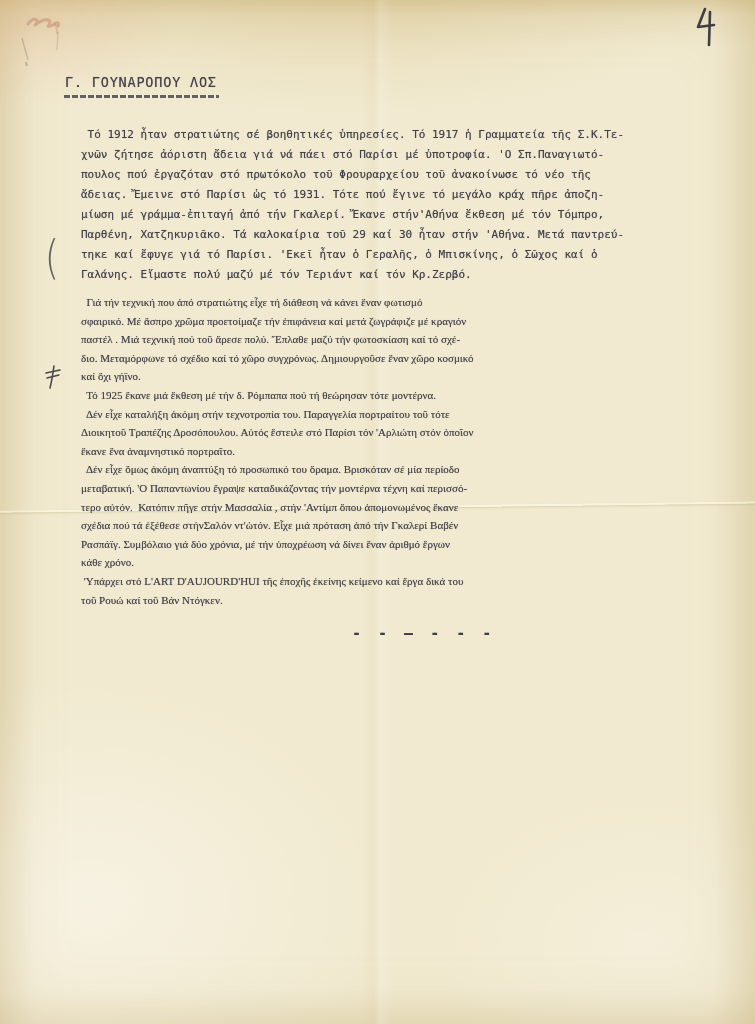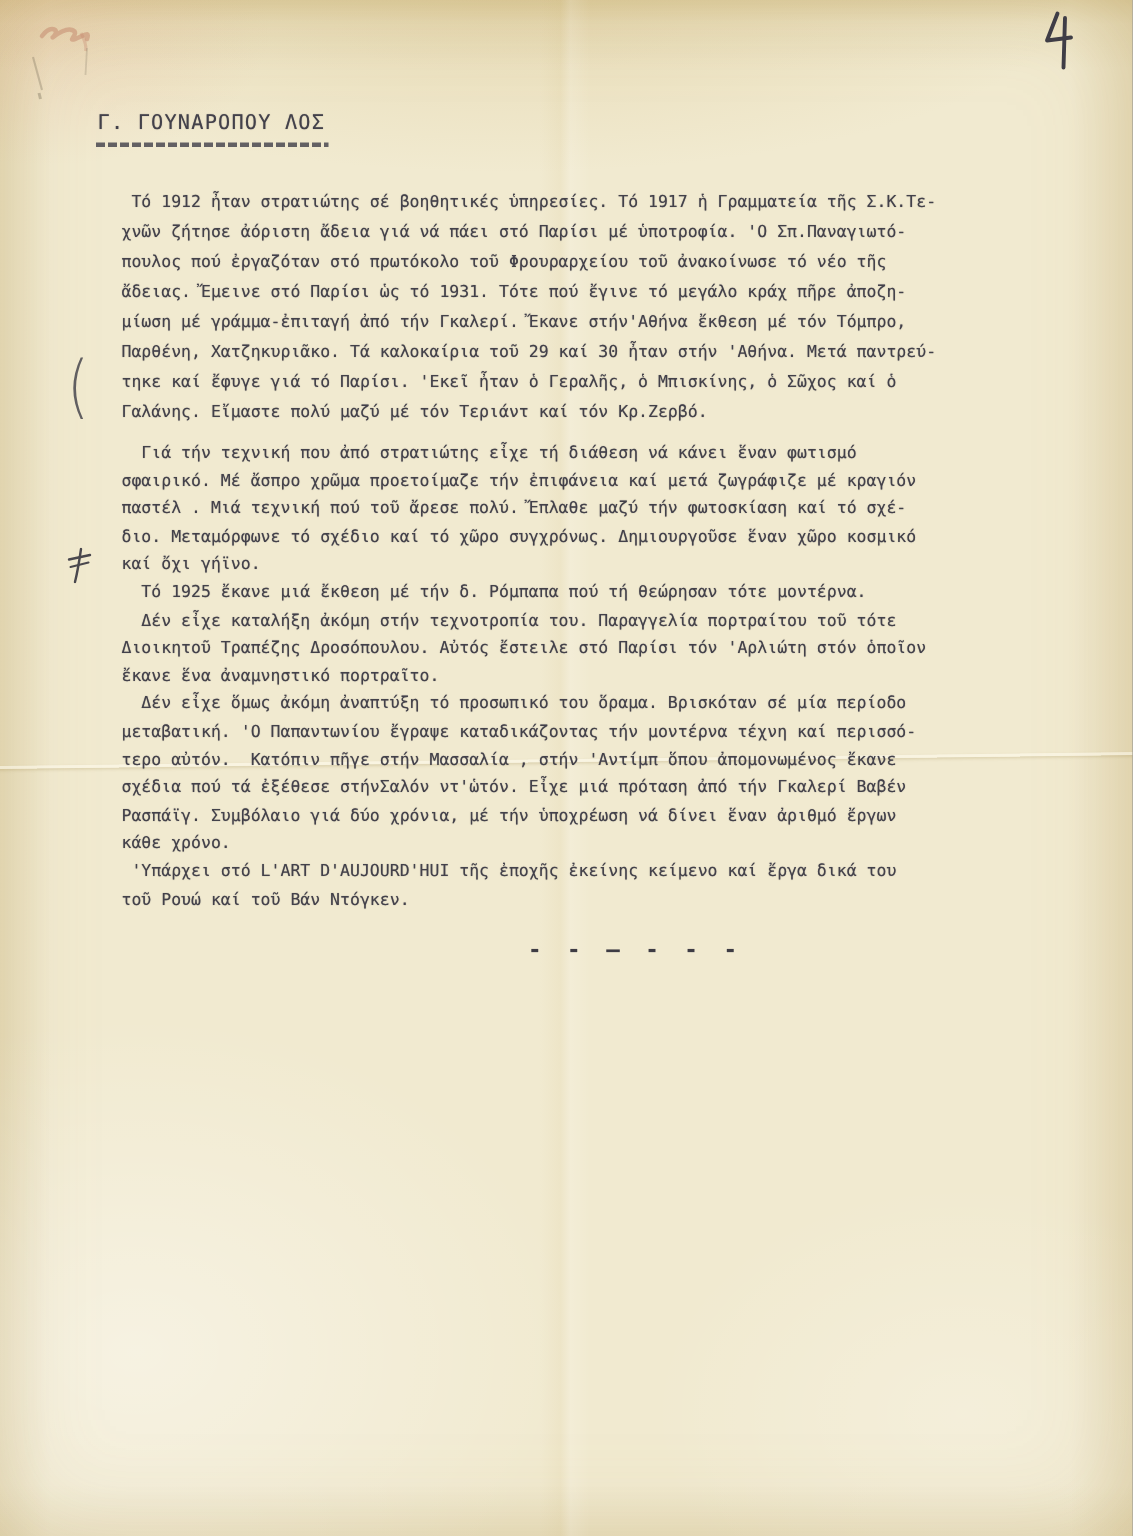--- a/index.html
+++ b/index.html
@@ -24,21 +24,21 @@
     position:absolute;
     font-size:11px;
     line-height:18.6px;
     letter-spacing:0px;
     color:#43414a;
     white-space:pre;
     margin:16px;
     text-shadow:0 0 0.7px rgba(62,60,70,0.55);
   }
   #para1{left:65px;top:109px;line-height:20px;}
-  #para2{left:65px;top:277px;}
+  #para2{left:65px;top:277px;font-family:Liberation Serif, serif;}
   #doc-title{
     position:absolute;left:65px;top:74px;
     font-size:13.5px;letter-spacing:0.8px;
     color:#43414a;white-space:pre;
     text-shadow:0 0 0.7px rgba(62,60,70,0.55);
   }
   #title-underline{
     position:absolute;left:64px;top:95px;width:155px;height:3px;
     background:repeating-linear-gradient(90deg,#4a4850 0px,#4a4850 6px,transparent 6px,transparent 8px);
     opacity:0.85;

